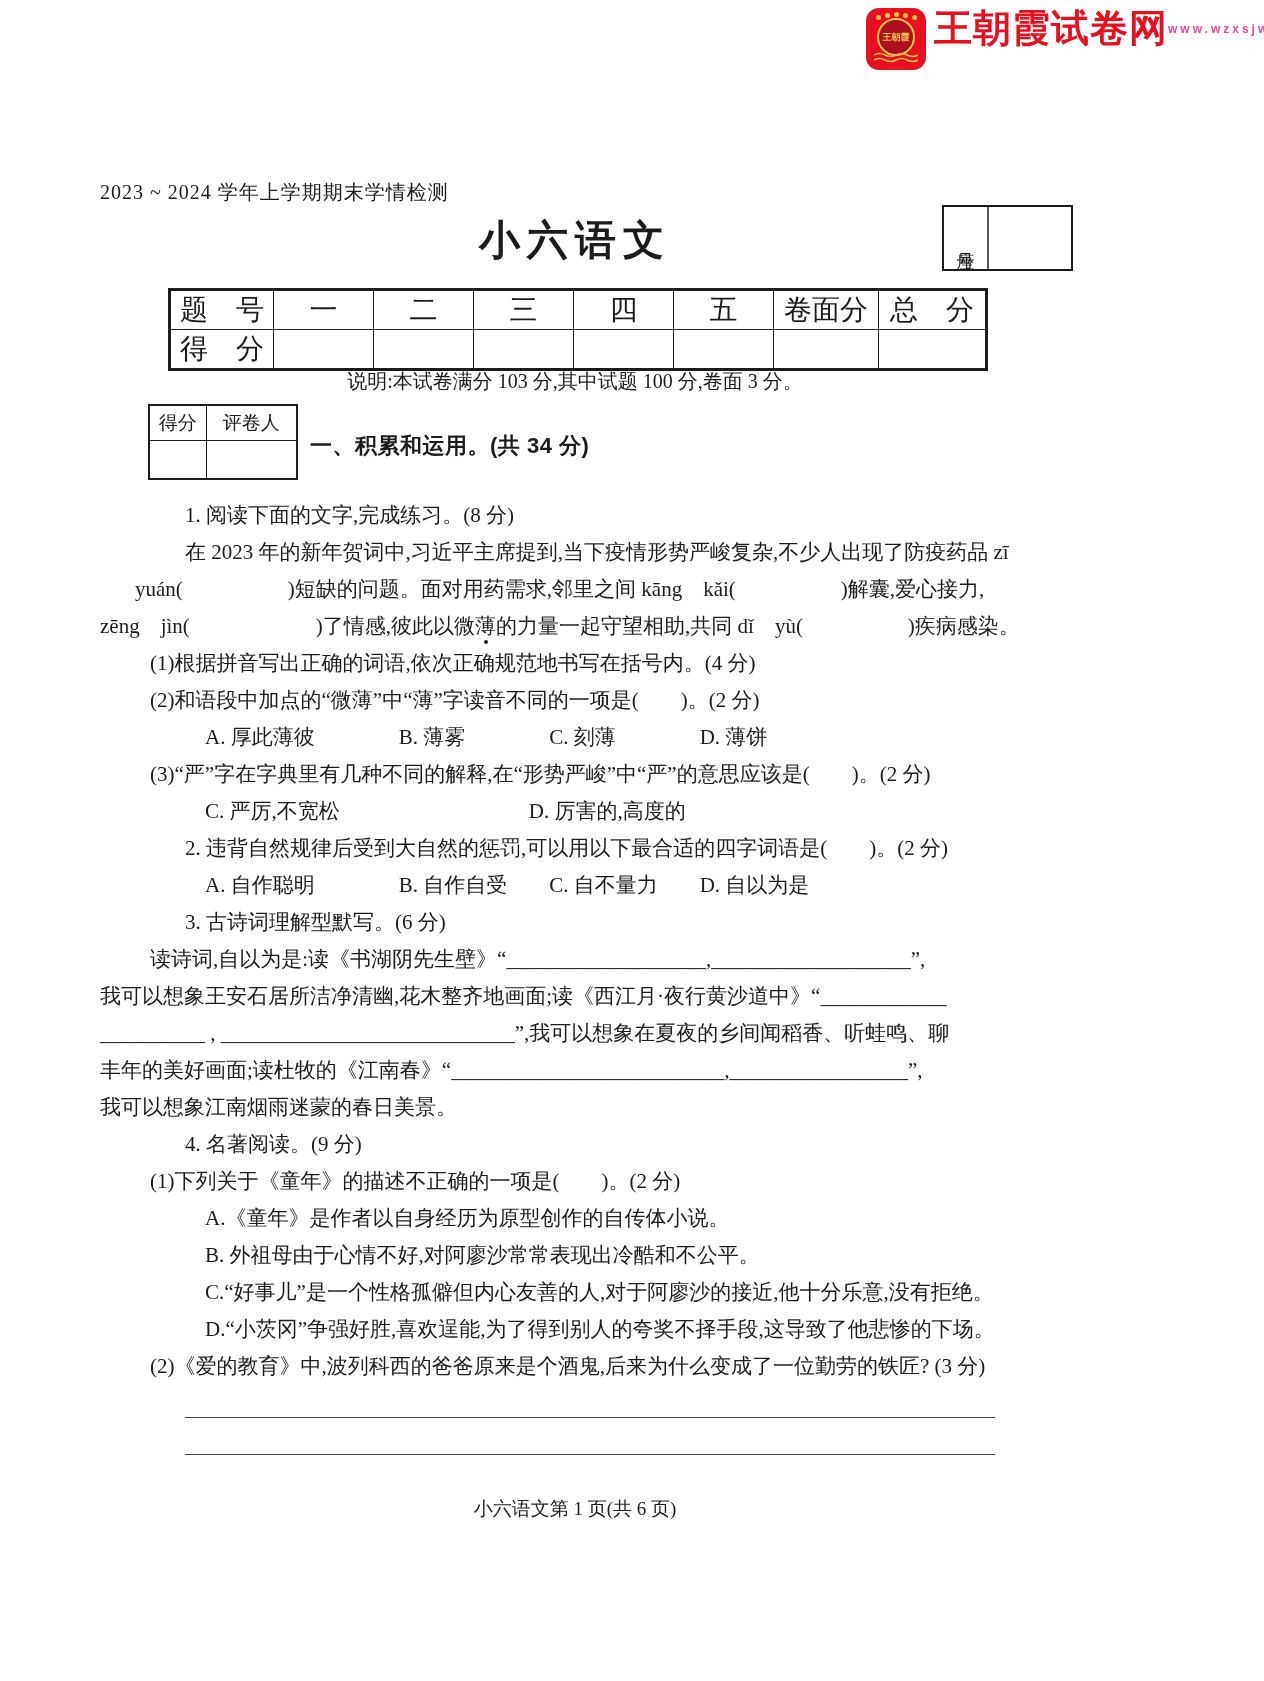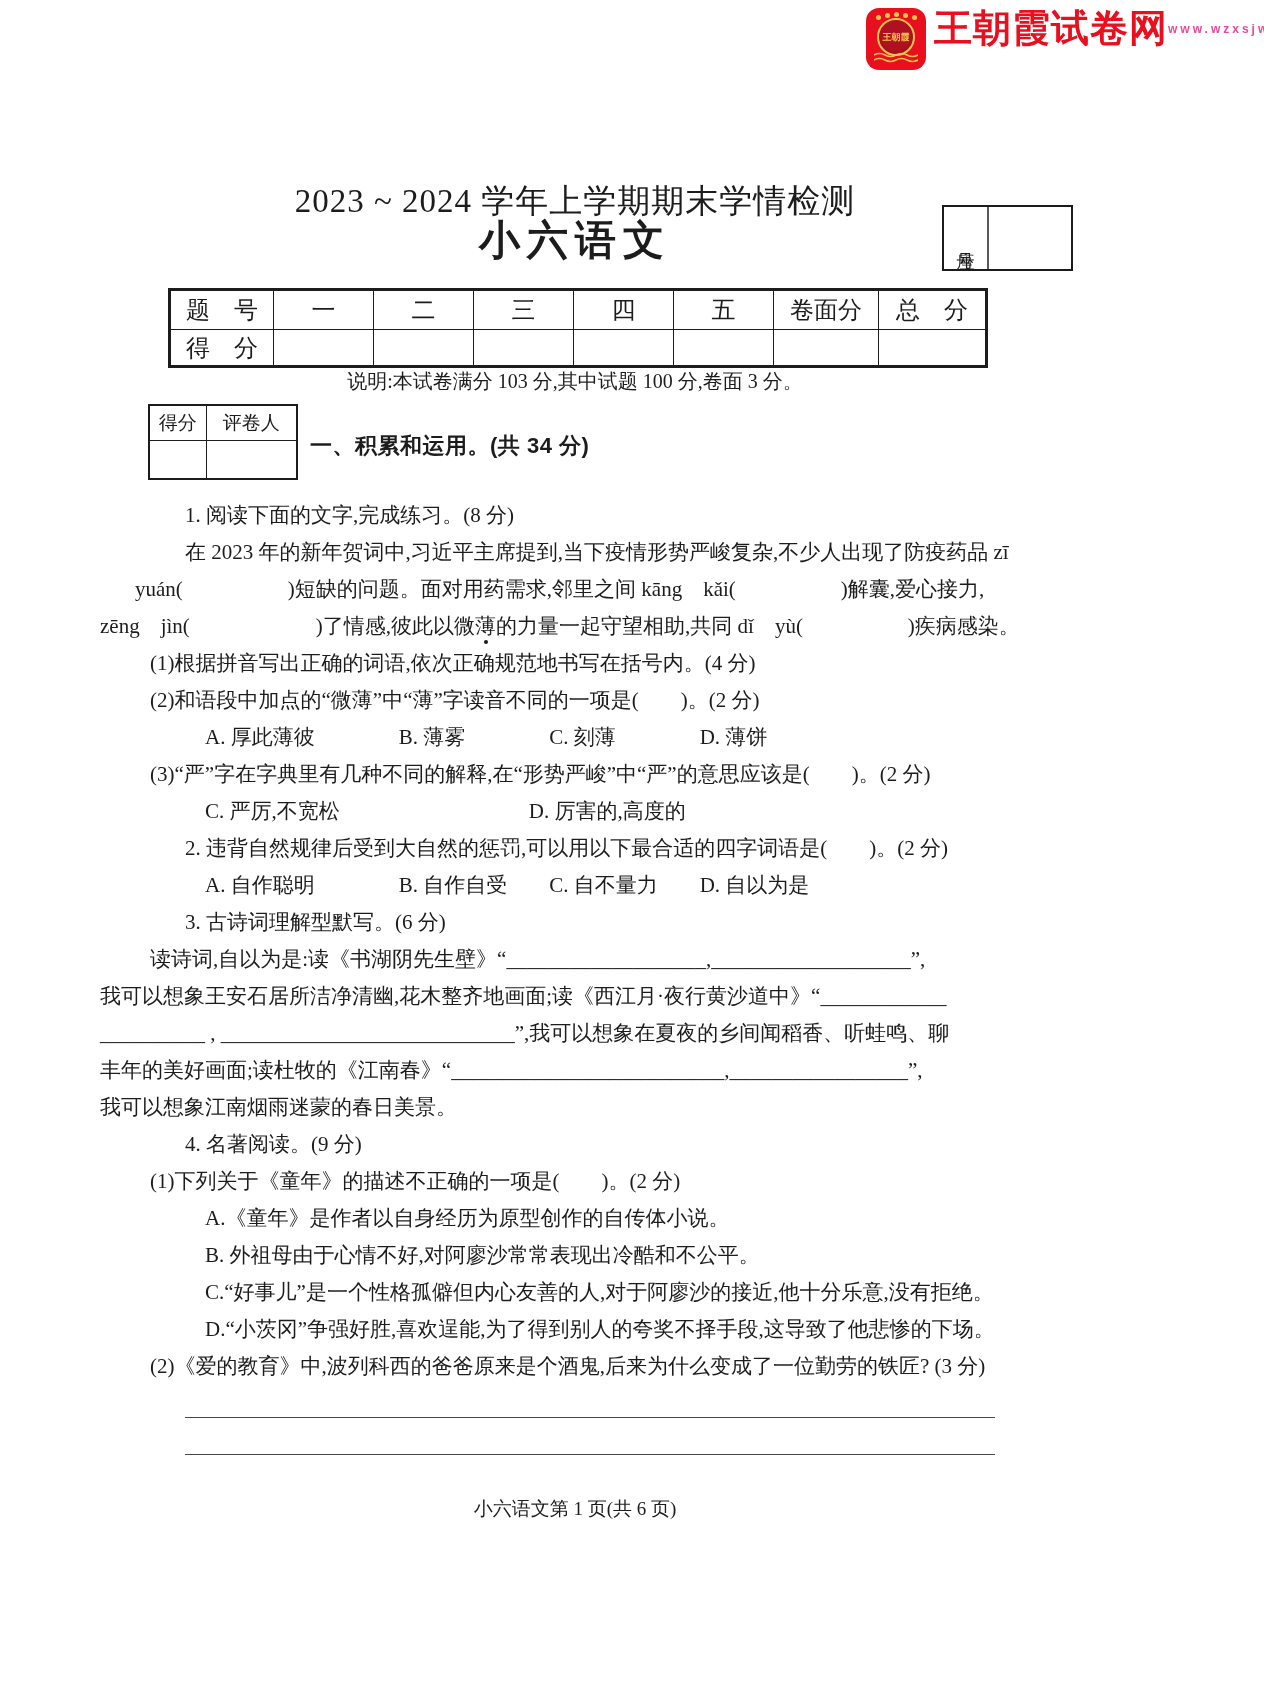--- a/index.html
+++ b/index.html
@@ -23,37 +23,37 @@
     font-family:"Liberation Sans","DejaVu Sans",sans-serif; }
   .logo-icon-waves { position:absolute; bottom:2px; left:8px; }
   .logo-text { display:flex; flex-direction:row; }
   .logo-title { font-family:"Liberation Sans","DejaVu Sans",sans-serif; font-weight:900;
     font-size:38px; line-height:40px; color:#e8101e; letter-spacing:1px; white-space:nowrap; }
   .logo-url-row { display:flex; align-items:center; gap:8px; margin-top:1px; }
   .logo-url { font-family:"Liberation Sans","DejaVu Sans",sans-serif; font-weight:bold;
     font-size:12px; letter-spacing:3px; color:#ec4899; white-space:nowrap; }
 
   
-  .exam-session { position:absolute; left:100px; top:179px; width:950px; text-align:center;
-    font-size:33px; letter-spacing:1px; }
+  .exam-session { position:absolute; left:100px; top:179px; width:950px; 
+    font-size:20px; letter-spacing:1px; }
   .subject-title { position:absolute; left:100px; top:213px; width:950px; text-align:center;
     font-size:41px; font-weight:bold; letter-spacing:7px; }
 
   
   .seat-box { position:absolute; left:942px; top:205px; width:131px; height:66px;
     border:2.5px solid #1c1c1c; box-sizing:border-box; display:flex; background:#fff; }
   .seat-label-cell { width:43px; border-right:2px solid #5a5a5a; display:flex;
     align-items:center; justify-content:center; }
   .seat-label { writing-mode:vertical-rl; text-orientation:upright; font-size:18px;
     letter-spacing:1px; line-height:1; }
   .seat-value-cell { flex:1; }
 
   
   .score-table { position:absolute; left:168px; top:288px; border-collapse:collapse;
-    table-layout:fixed; font-size:24px; border:3px solid #1c1c1c; }
+    table-layout:fixed; font-size:28px; border:3px solid #1c1c1c; }
   .score-table td { border:1.5px solid #1c1c1c; text-align:center; padding:0; }
   .score-table .r1 td { height:38px; }
   .score-table .r2 td { height:35px; }
 
   .note { position:absolute; left:100px; top:368px; width:950px; text-align:center; font-size:20px; }
 
   
   .grader-box { position:absolute; left:148px; top:404px; border-collapse:collapse;
     border:2.5px solid #1c1c1c; font-size:19px; }
   .grader-box td { border:1.5px solid #1c1c1c; text-align:center; padding:0; }

